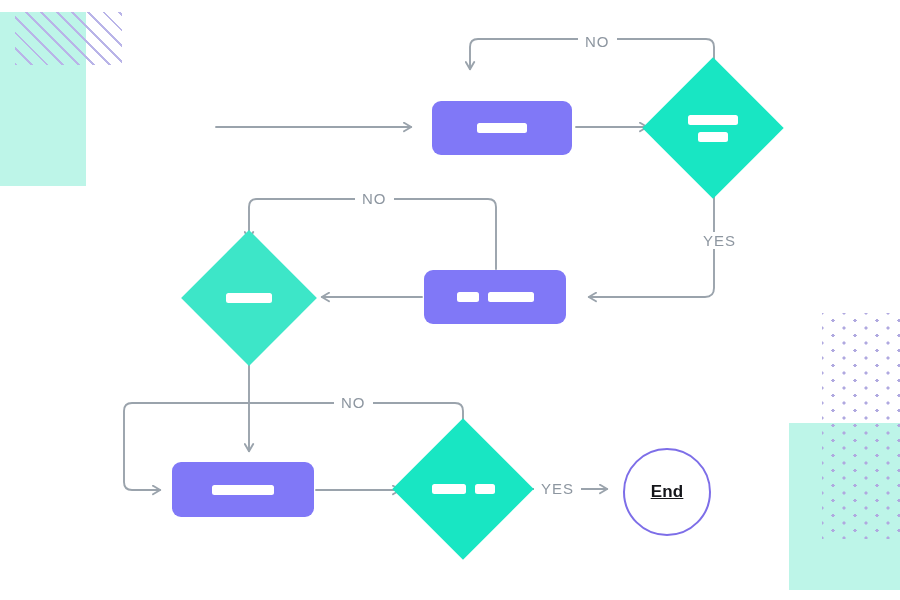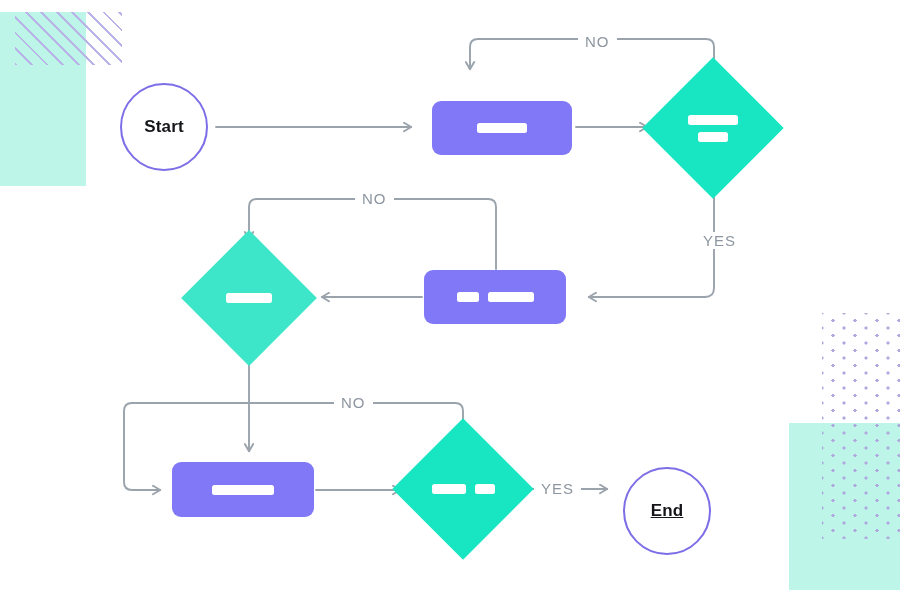--- a/index.html
+++ b/index.html
@@ -157,23 +157,20 @@
       <path d="M 516 489 L 607 489" marker-end="url(#ah)"></path>
     </g>
   </svg>
 
   <div class="edge-label" style="left:578px; top:33px;">NO</div>
   <div class="edge-label" style="left:696px; top:232px;">YES</div>
   <div class="edge-label" style="left:355px; top:190px;">NO</div>
   <div class="edge-label" style="left:334px; top:394px;">NO</div>
   <div class="edge-label" style="left:534px; top:480px;">YES</div>
 
-  <div class="node terminator" style="left:120px; top:83px; width:88px; height:88px;">
-    <span>Start</span>
-  </div>
 
   <div class="node process" style="left:432px; top:101px; width:140px; height:54px;">
     <span class="bar" style="width:50px;"></span>
   </div>
 
   <div class="node decision-wrap" style="left:663px; top:78px; width:100px; height:100px;">
     <div class="decision">
       <div class="dec-fill"></div>
     </div>
     <div class="dec-content">
@@ -203,17 +200,17 @@
   <div class="node decision-wrap" style="left:413px; top:439px; width:100px; height:100px;">
     <div class="decision">
       <div class="dec-fill"></div>
     </div>
     <div class="dec-content row">
       <span class="bar" style="width:34px;"></span>
       <span class="bar" style="width:20px;"></span>
     </div>
   </div>
 
-  <div class="node terminator" style="left:623px; top:467px; width:88px; height:88px;text-decoration:underline;">
+  <div class="node terminator" style="left:623px; top:448px; width:88px; height:88px;text-decoration:underline;">
     <span>End</span>
   </div>
 
 </div>
 
 </body></html>

